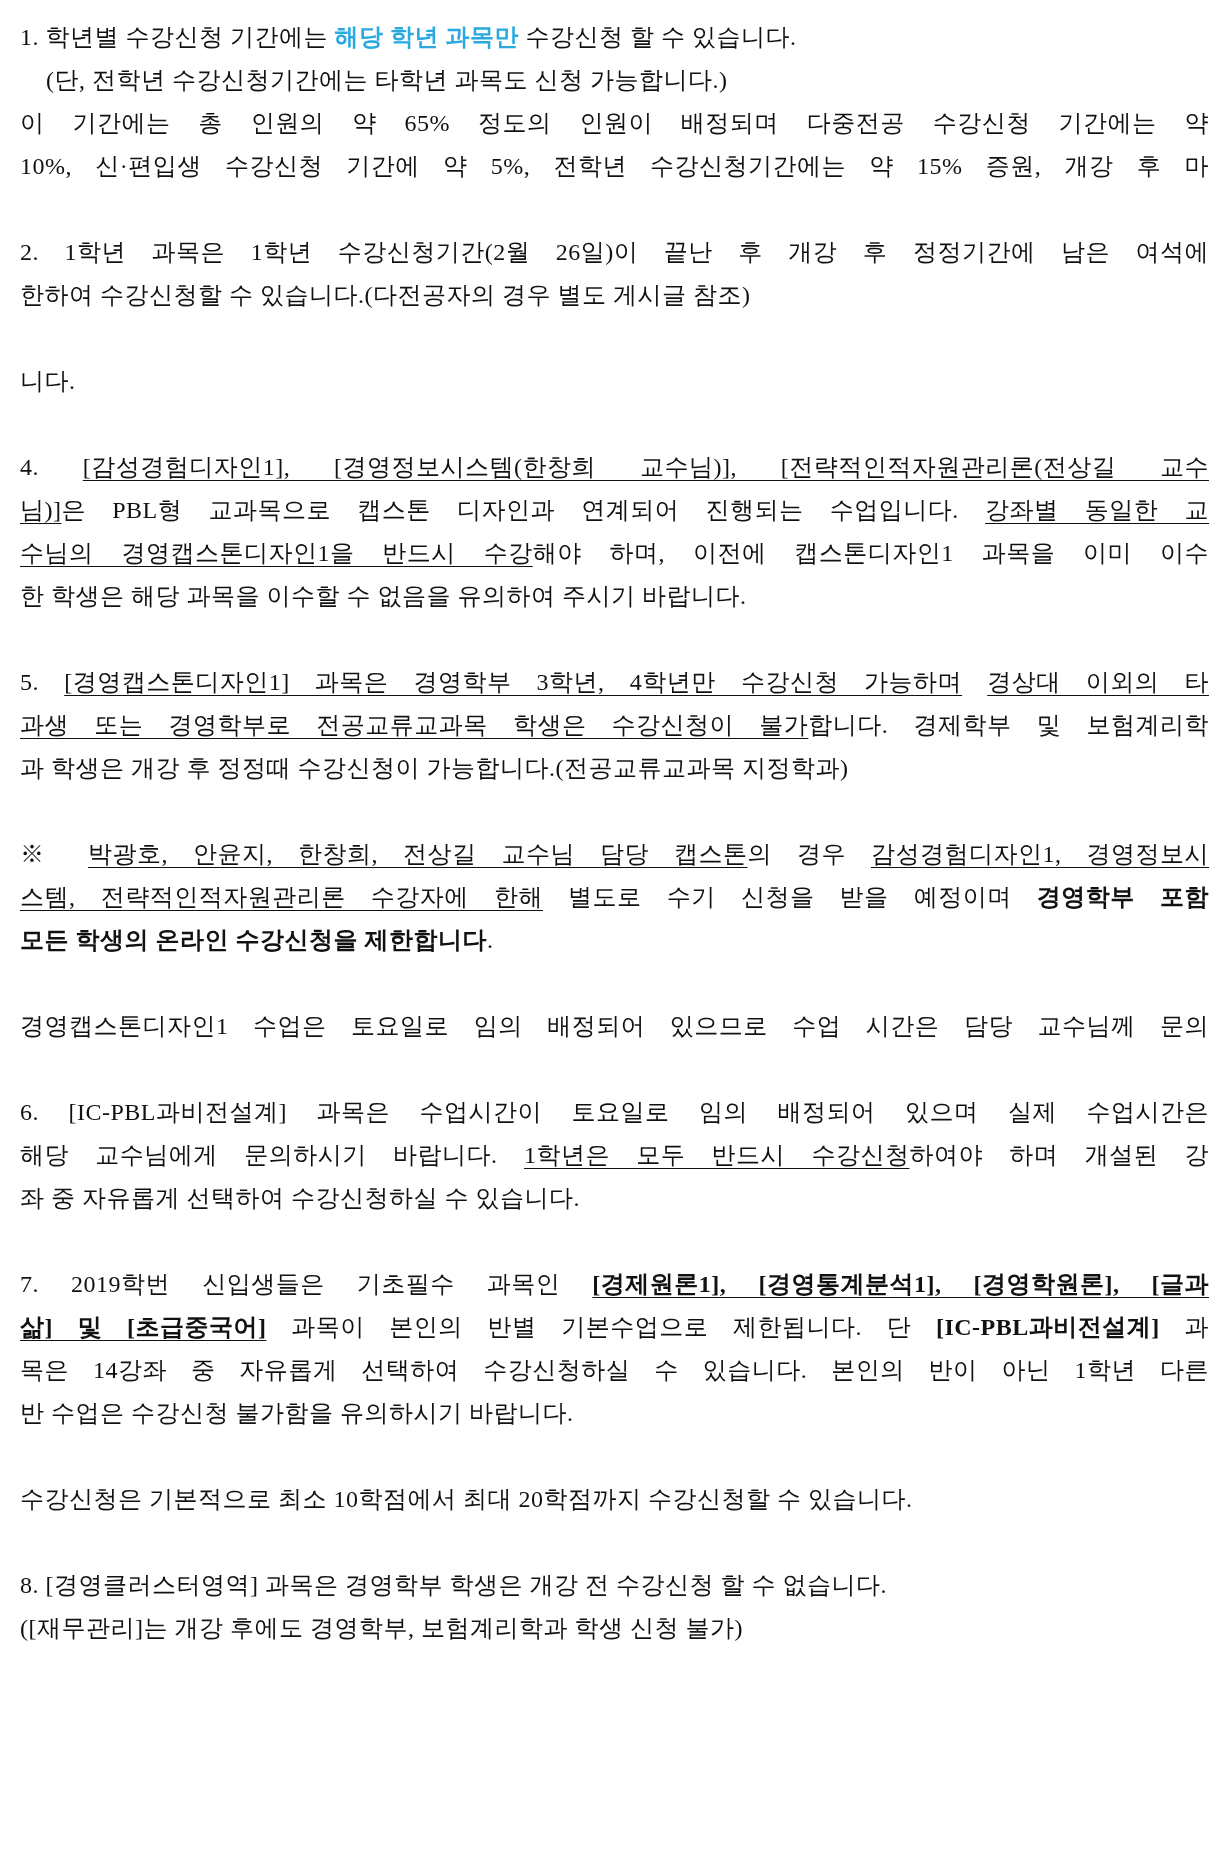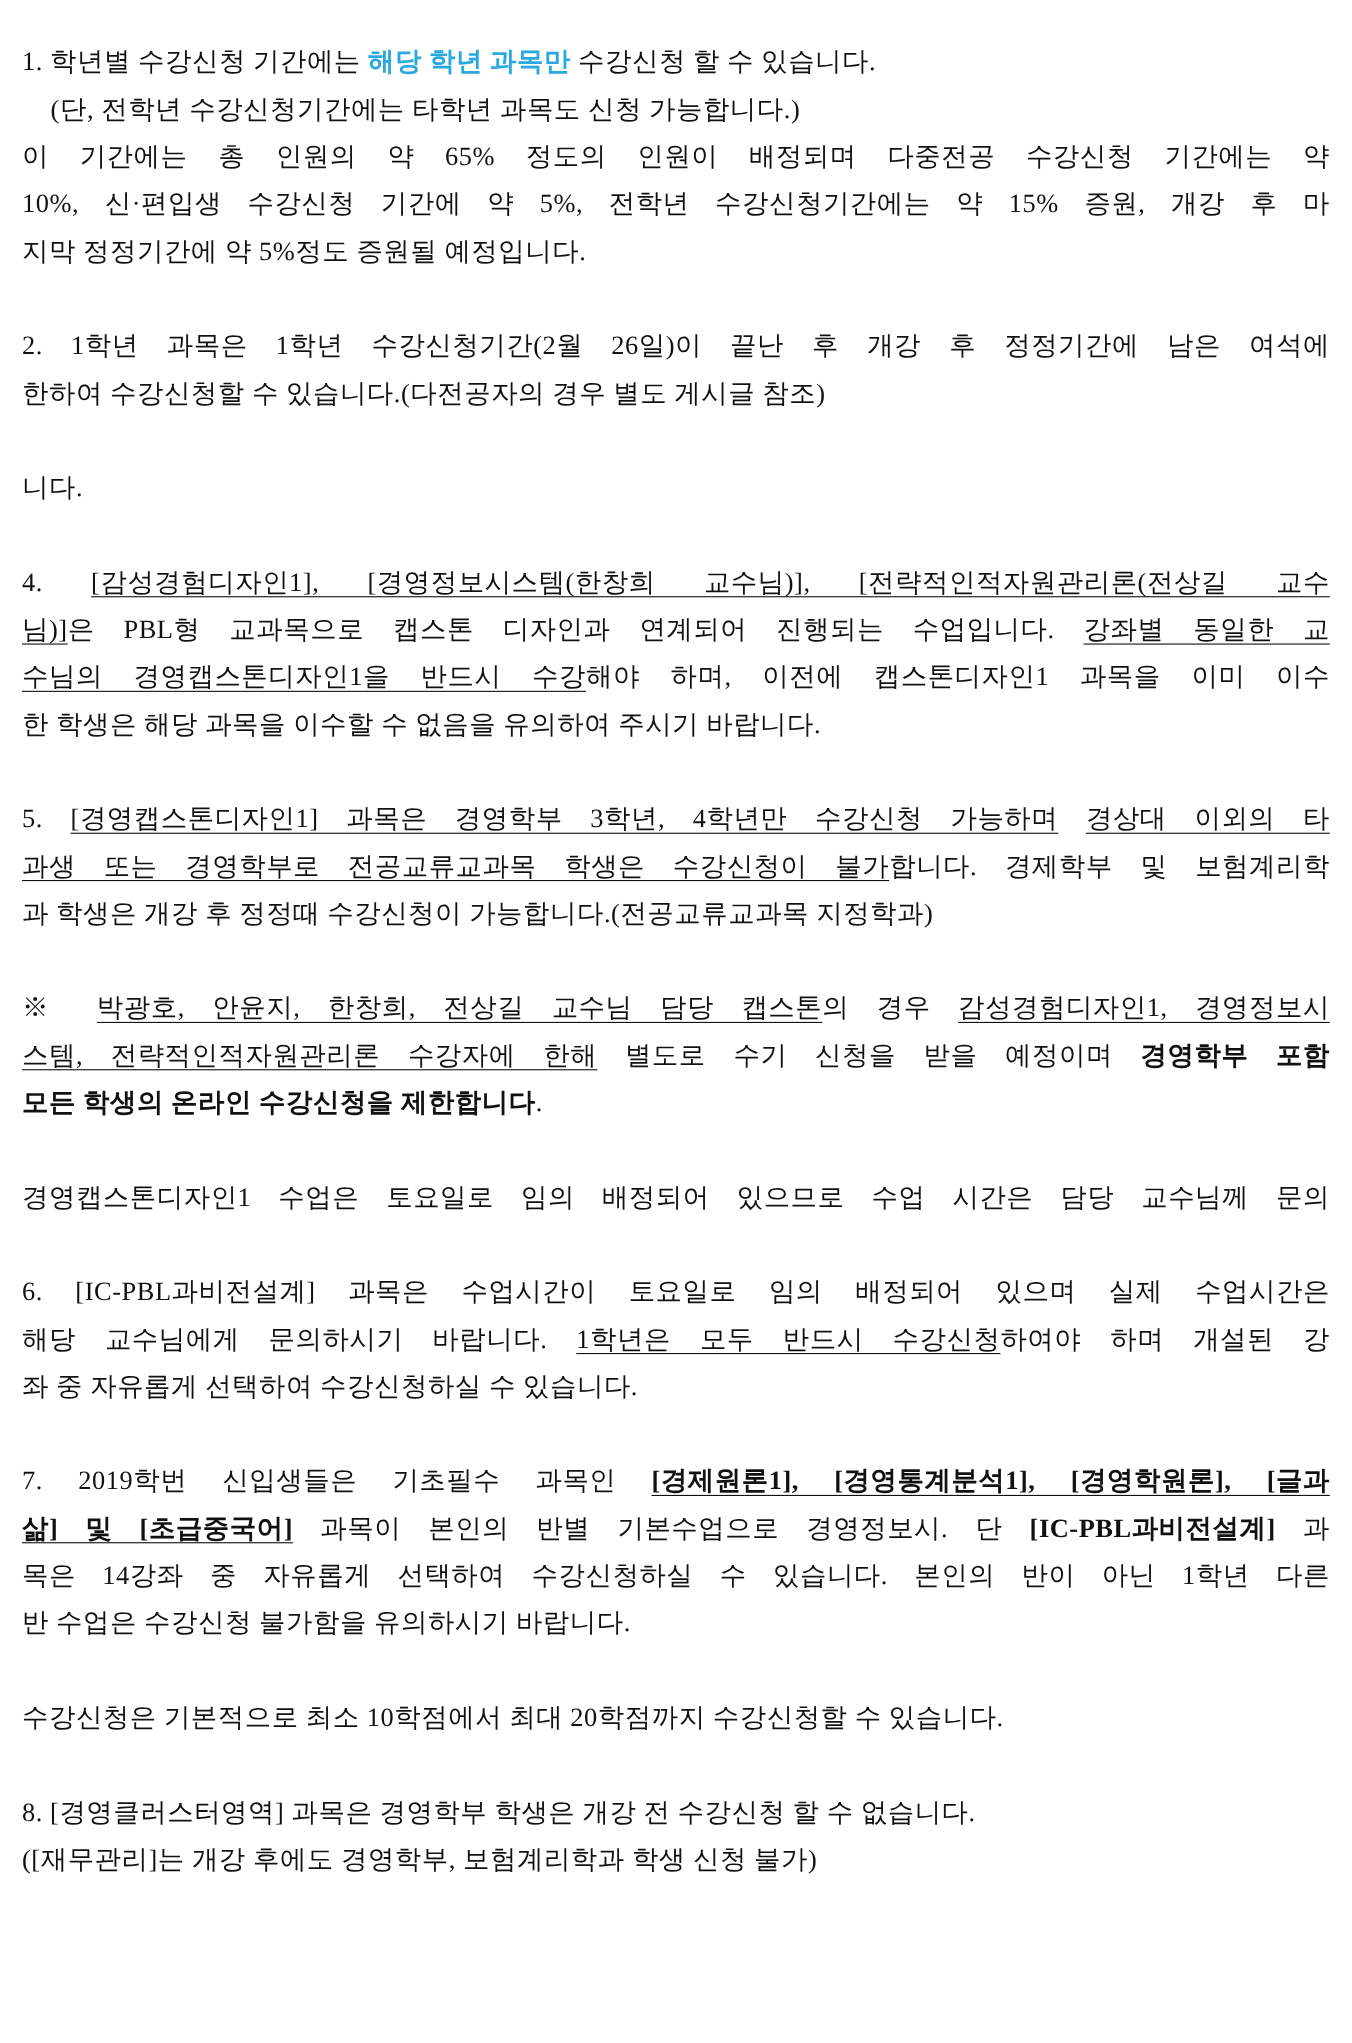--- a/index.html
+++ b/index.html
@@ -6,21 +6,20 @@
   * { margin: 0; padding: 0; box-sizing: border-box; }
   html, body { background: var(--paper); }
   body {
     width: 1229px;
     min-height: 1857px;
     font-family: "Liberation Serif", "DejaVu Serif", serif;
     color: var(--ink);
   }
   .doc {
     padding: 16px 20px 40px 20px;
-    margin-top: 20px;
   }
   .block { margin-bottom: 43px; }
   .block:last-child { margin-bottom: 0; }
   .line {
     font-size: 24px;
     line-height: 43px;
     text-align: justify;
     text-align-last: justify;
     letter-spacing: 0.5px;
     word-break: keep-all;
@@ -39,21 +38,20 @@
 </head>
 <body>
 
 <main class="doc">
   <div id="document-body">
       <div class="block">
         <div class="line left"><span class="seg normal">1. 학년별 수강신청 기간에는 </span><span class="seg blue-bold">해당 학년 과목만</span><span class="seg normal"> 수강신청 할 수 있습니다.</span></div>
         <div class="line left" style="padding-left: 26px;"><span class="seg normal">(단, 전학년 수강신청기간에는 타학년 과목도 신청 가능합니다.)</span></div>
         <div class="line"><span class="seg normal">이 기간에는 총 인원의 약 65% 정도의 인원이 배정되며 다중전공 수강신청 기간에는 약</span></div>
         <div class="line"><span class="seg normal">10%, 신·편입생 수강신청 기간에 약 5%, 전학년 수강신청기간에는 약 15% 증원, 개강 후 마</span></div>
-        <div class="line left"><span class="seg normal">지막 정정기간에 약 5%정도 증원될 예정입니다.</span></div>
       </div>
       <div class="block">
         <div class="line"><span class="seg normal">2. 1학년 과목은 1학년 수강신청기간(2월 26일)이 끝난 후 개강 후 정정기간에 남은 여석에</span></div>
         <div class="line left"><span class="seg normal">한하여 수강신청할 수 있습니다.(다전공자의 경우 별도 게시글 참조)</span></div>
       </div>
       <div class="block">
         <div class="line left"><span class="seg normal">니다.</span></div>
       </div>
       <div class="block">
         <div class="line"><span class="seg normal">4. </span><span class="seg underline">[감성경험디자인1], [경영정보시스템(한창희 교수님)], [전략적인적자원관리론(전상길 교수</span></div>
@@ -74,21 +72,21 @@
       <div class="block">
         <div class="line"><span class="seg normal">경영캡스톤디자인1 수업은 토요일로 임의 배정되어 있으므로 수업 시간은 담당 교수님께 문의</span></div>
       </div>
       <div class="block">
         <div class="line"><span class="seg normal">6. [IC-PBL과비전설계] 과목은 수업시간이 토요일로 임의 배정되어 있으며 실제 수업시간은</span></div>
         <div class="line"><span class="seg normal">해당 교수님에게 문의하시기 바랍니다. </span><span class="seg underline">1학년은 모두 반드시 수강신청</span><span class="seg normal">하여야 하며 개설된 강</span></div>
         <div class="line left"><span class="seg normal">좌 중 자유롭게 선택하여 수강신청하실 수 있습니다.</span></div>
       </div>
       <div class="block">
         <div class="line"><span class="seg normal">7. 2019학번 신입생들은 기초필수 과목인 </span><span class="seg bold-underline">[경제원론1], [경영통계분석1], [경영학원론], [글과</span></div>
-        <div class="line"><span class="seg bold-underline">삶] 및 [초급중국어]</span><span class="seg normal"> 과목이 본인의 반별 기본수업으로 경영정보시. 단 </span><span class="seg bold">[IC-PBL과비전설계]</span><span class="seg normal"> 과</span></div>
+        <div class="line"><span class="seg bold-underline">삶] 및 [초급중국어]</span><span class="seg normal"> 과목이 본인의 반별 기본수업으로 제한됩니다. 단 </span><span class="seg bold">[IC-PBL과비전설계]</span><span class="seg normal"> 과</span></div>
         <div class="line"><span class="seg normal">목은 14강좌 중 자유롭게 선택하여 수강신청하실 수 있습니다. 본인의 반이 아닌 1학년 다른</span></div>
         <div class="line left"><span class="seg normal">반 수업은 수강신청 불가함을 유의하시기 바랍니다.</span></div>
       </div>
       <div class="block">
         <div class="line left"><span class="seg normal">수강신청은 기본적으로 최소 10학점에서 최대 20학점까지 수강신청할 수 있습니다.</span></div>
       </div>
       <div class="block">
         <div class="line left"><span class="seg normal">8. [경영클러스터영역] 과목은 경영학부 학생은 개강 전 수강신청 할 수 없습니다.</span></div>
         <div class="line left"><span class="seg normal">([재무관리]는 개강 후에도 경영학부, 보험계리학과 학생 신청 불가)</span></div>
       </div>

